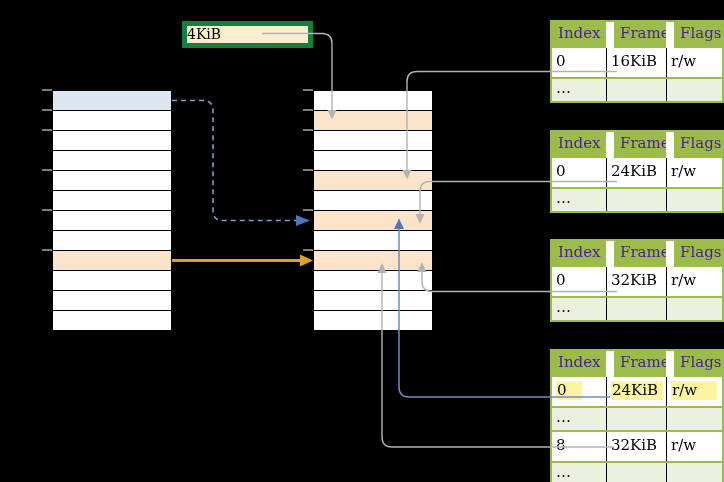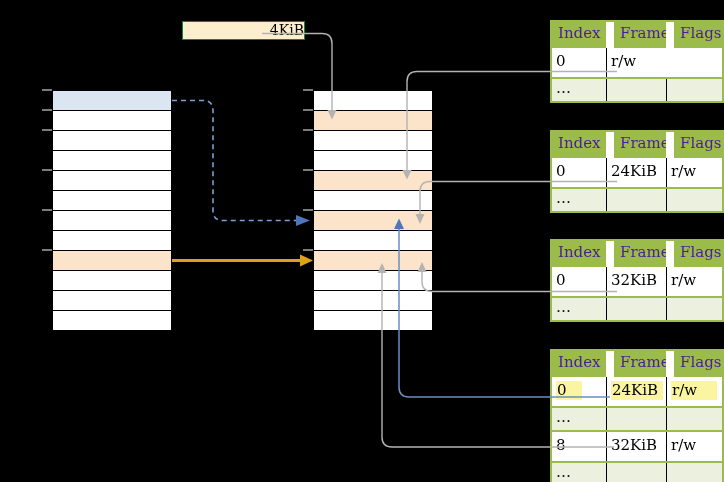--- a/index.html
+++ b/index.html
@@ -9,22 +9,22 @@
   
   .mcol{position:absolute;top:90px;width:120px;height:241px;background:#fff;
         border:1px solid #000;box-sizing:border-box;overflow:hidden;}
   .mrow{height:20px;border-bottom:1px solid #000;box-sizing:border-box;background:#fff;}
   .mrow:last-child{border-bottom:none;}
   #vcol{left:52px;}
   #pcol{left:313px;}
 
   
   .sizebox{position:absolute;left:182px;top:21px;width:121px;height:17px;
-           background:var(--cream_fill);border:1px solid #15803d;box-sizing:content-box;
-           text-align:right;font-size:14px;line-height:17px;color:#000;}
+           background:var(--cream_fill);border:5px solid #15803d;box-sizing:content-box;
+           text-align:left;font-size:14px;line-height:17px;color:#000;}
 
   
   .ptable{position:absolute;left:550px;width:174px;border:2px solid var(--header_green);
           box-sizing:border-box;background:#fff;font-size:15px;}
   .prow{display:grid;grid-template-columns:54px 60px 56px;}
   .prow.phead{background:var(--header_green);color:#4c1d95;font-weight:normal;height:26px;}
   .phead .cell{padding:2px 0 0 6px;border-left:8px solid #ffffff;box-sizing:border-box;overflow:hidden;}
   .phead .cell:first-child{border-left:none;}
   .prow.pdata{height:29px;background:#fff;color:#000;}
   .prow.pdots{height:22px;background:var(--row_light_green);color:#111;}
@@ -80,20 +80,21 @@
   <div class="sizebox">4KiB</div>
 
   <div id="pt1" class="ptable">
     <div class="prow phead">
       <div class="cell">Index</div>
       <div class="cell">Frame</div>
       <div class="cell">Flags</div>
     </div>
     <div class="prow pdata">
       <div class="cell">0</div>
+      <div class="cell">16KiB</div>
       <div class="cell">r/w</div>
     </div>
     <div class="prow pdots">
       <div class="cell">…</div>
       <div class="cell"></div>
       <div class="cell"></div>
     </div>
   </div>
 
   <div id="pt2" class="ptable">

